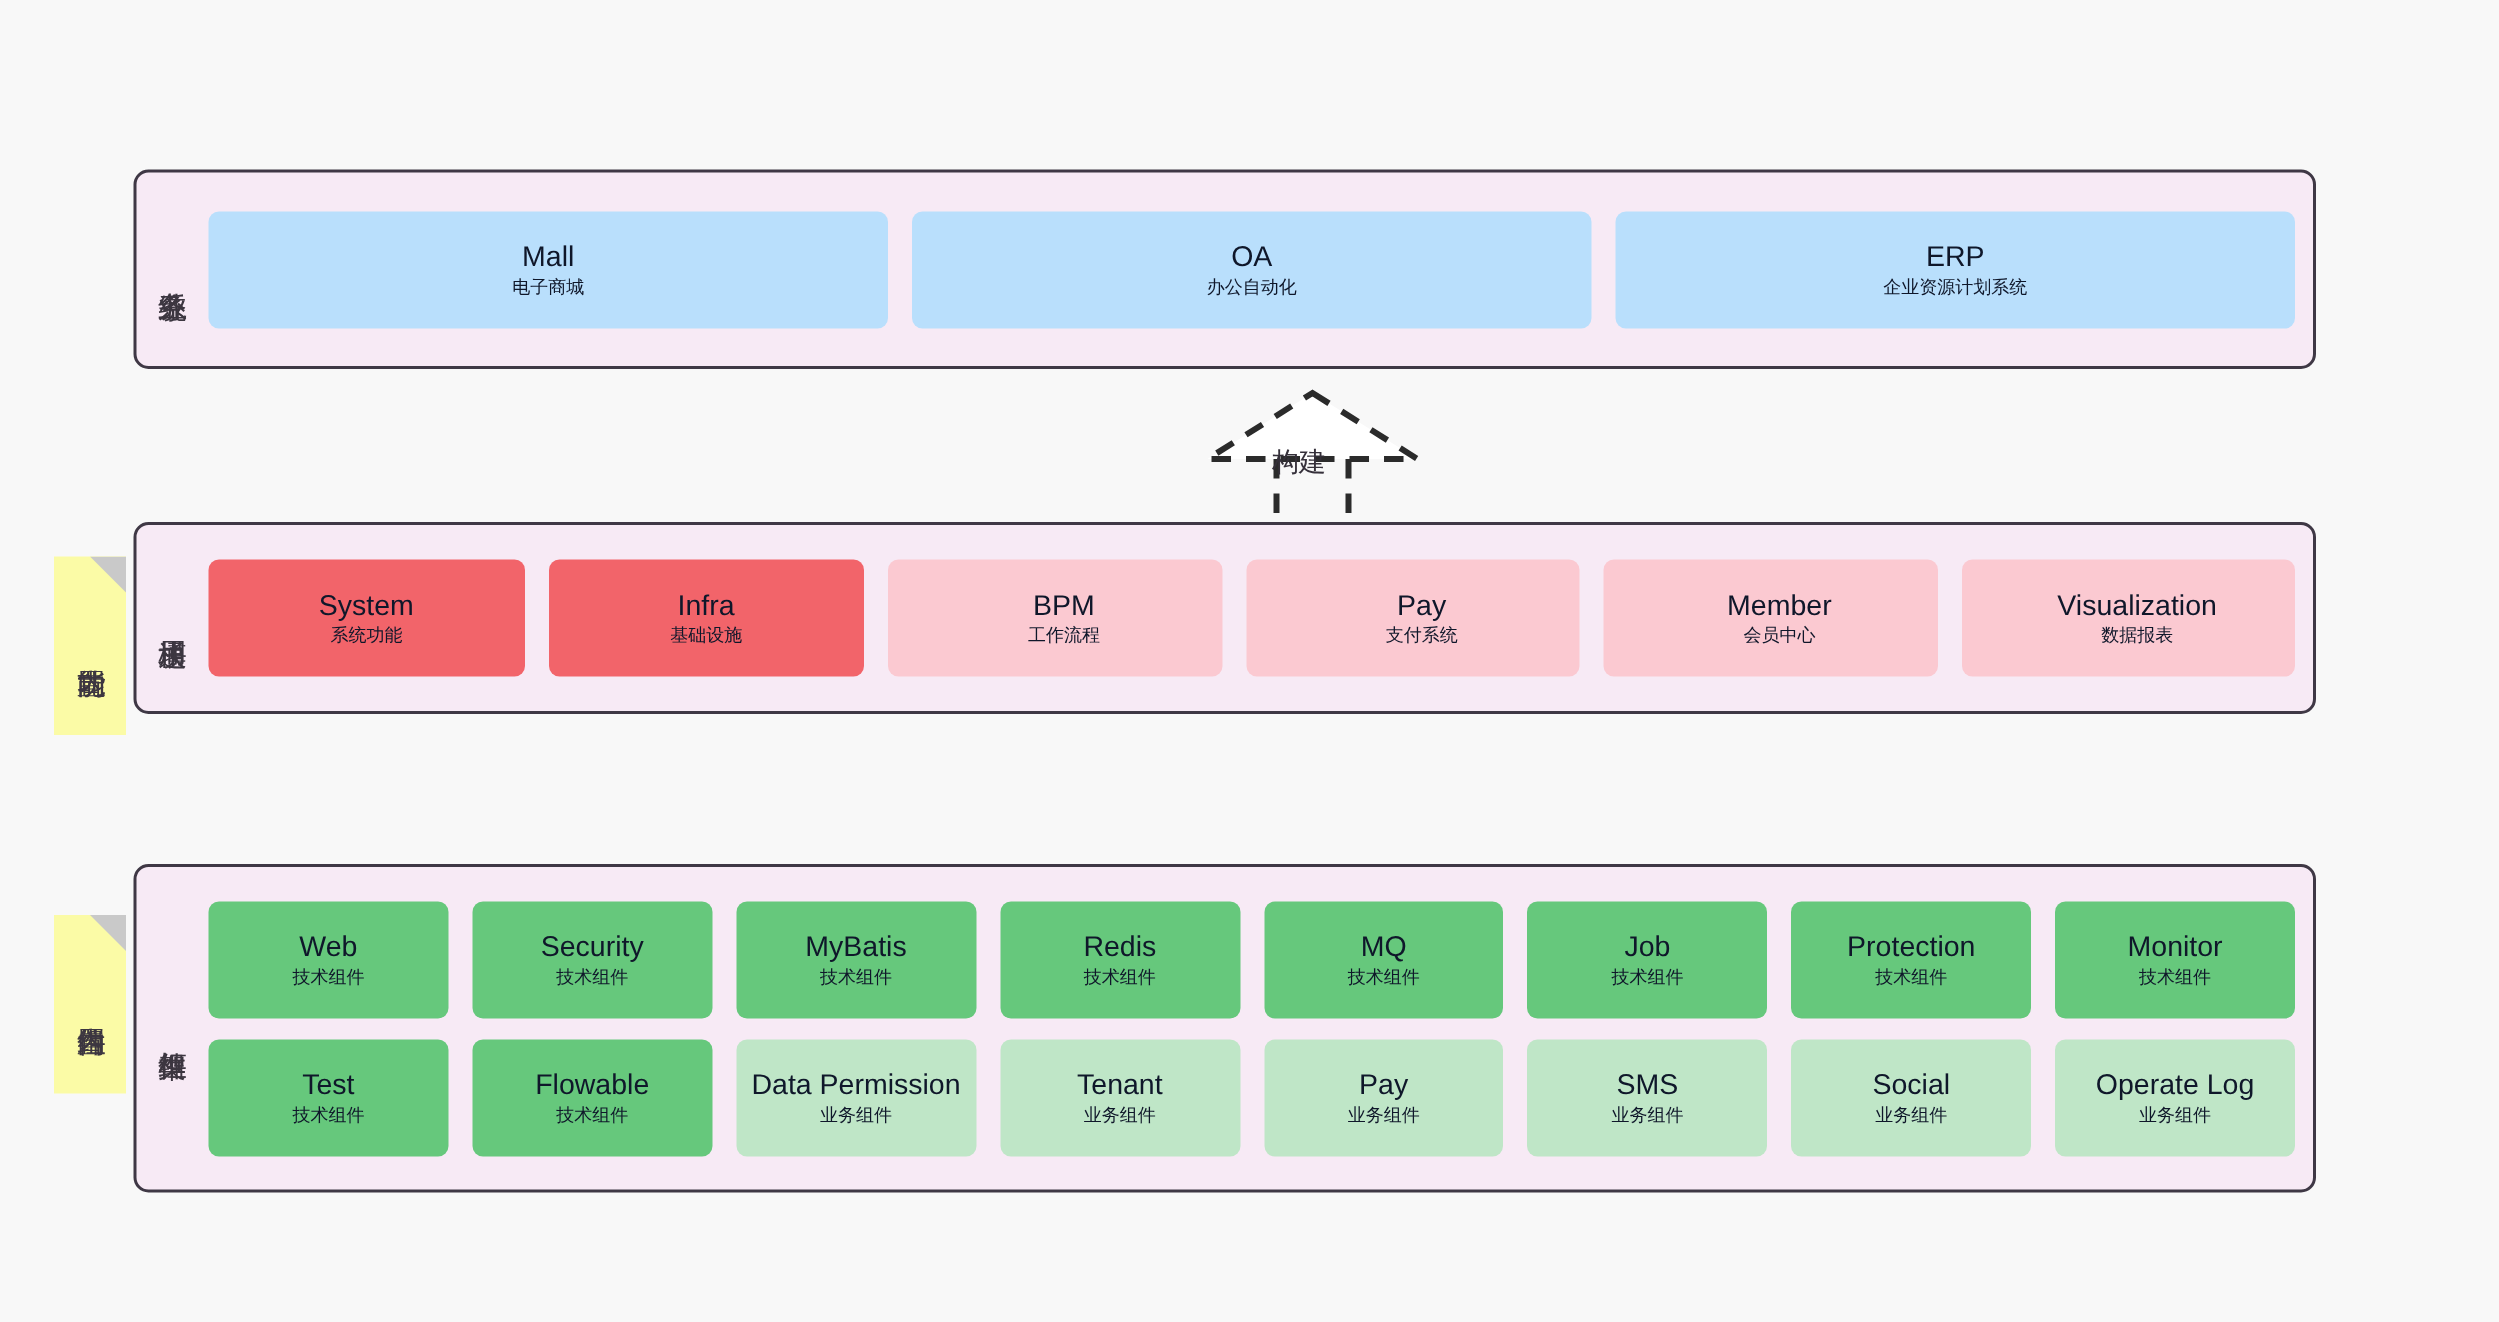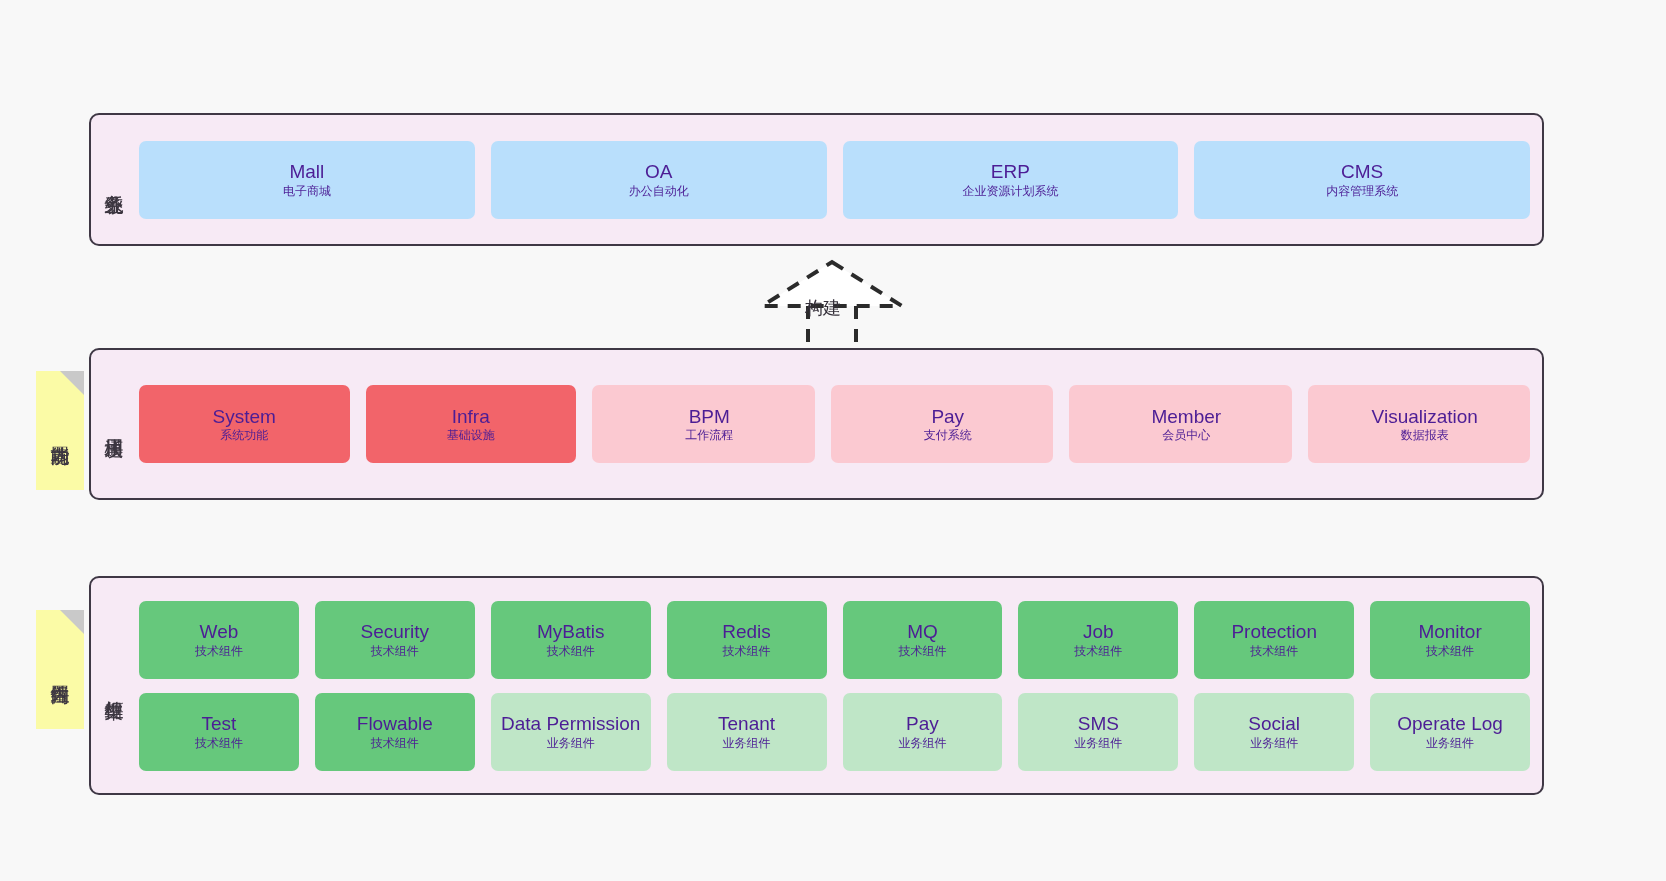--- a/index.html
+++ b/index.html
@@ -63,21 +63,21 @@
 
   
   .card {
     flex: 1 1 0;
     border-radius: 7px;
     display: flex;
     flex-direction: column;
     align-items: center;
     justify-content: center;
     text-align: center;
-    color: #4c1d95;
+    color: #0f172a;
     line-height: 1.23;
     padding: 4px 6px;
     user-select: none;
   }
   .card .t1 { font-size: 19px; }
   .card .t2 { font-size: 12px; }
 
   .blue        { background: #b9dffc; }
   .red         { background: #f2646a; }
   .pink        { background: #fbc9d1; padding-left: 18px; }
@@ -143,46 +143,42 @@
           <span class="t1">OA</span>
           <span class="t2">办公自动化</span>
         </div>
 
         <div class="card blue">
           <span class="t1">ERP</span>
           <span class="t2">企业资源计划系统</span>
         </div>
 
 
-        <div class="card blue">
-          <span class="t1">CMS</span>
-          <span class="t2">内容管理系统</span>
-        </div>
 
 
       </div>
     </div>
   </div>
 
-  <div class="connector" style="left:752px; top:258px; width:160px; height:92px;text-align:right;">
+  <div class="connector" style="left:795px; top:258px; width:160px; height:92px;text-align:right;">
     <svg width="160" height="92" viewBox="0 0 160 92" aria-hidden="true">
 
       <path d="M80 4 L150 48 L10 48 Z" fill="#ffffff" stroke="#2b2b2b" stroke-width="4" stroke-dasharray="13 10" stroke-linejoin="miter"></path>
 
       <path d="M56 48 L56 92 M104 48 L104 92" fill="none" stroke="#2b2b2b" stroke-width="4" stroke-dasharray="13 10"></path>
     </svg>
     <span class="connector-label" style="left:53px; top:38px;">构建</span>
   </div>
 
   <div class="note" style="left:36px; top:371px; width:48px; height:119px;">
     <span class="fold"></span>
     <span>内置功能</span>
   </div>
 
-  <div class="layer" id="layer-1" style="left:89px; top:348px; width:1455px; height:152px;">
+  <div class="layer" id="layer-1" style="left:89px; top:348px; width:1455px; height:128px;">
     <div class="layer-title">通用模块</div>
     <div class="layer-body">
       <div class="row" style="height:78px;">
 
         <div class="card red">
           <span class="t1">System</span>
           <span class="t2">系统功能</span>
         </div>
 
         <div class="card red">

